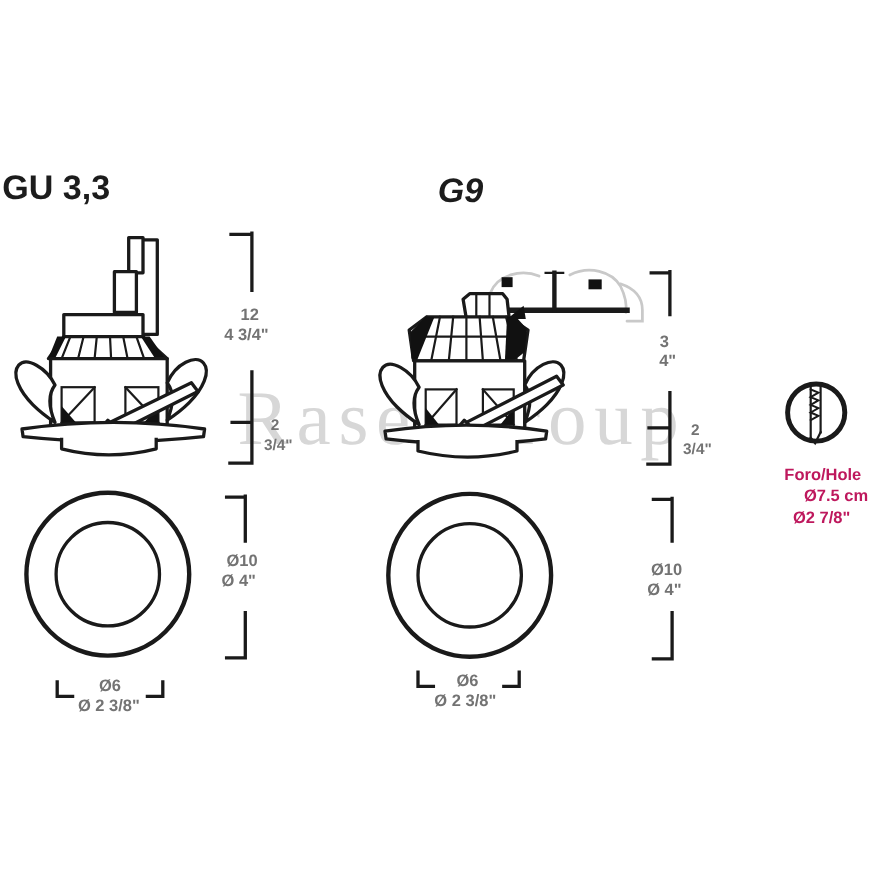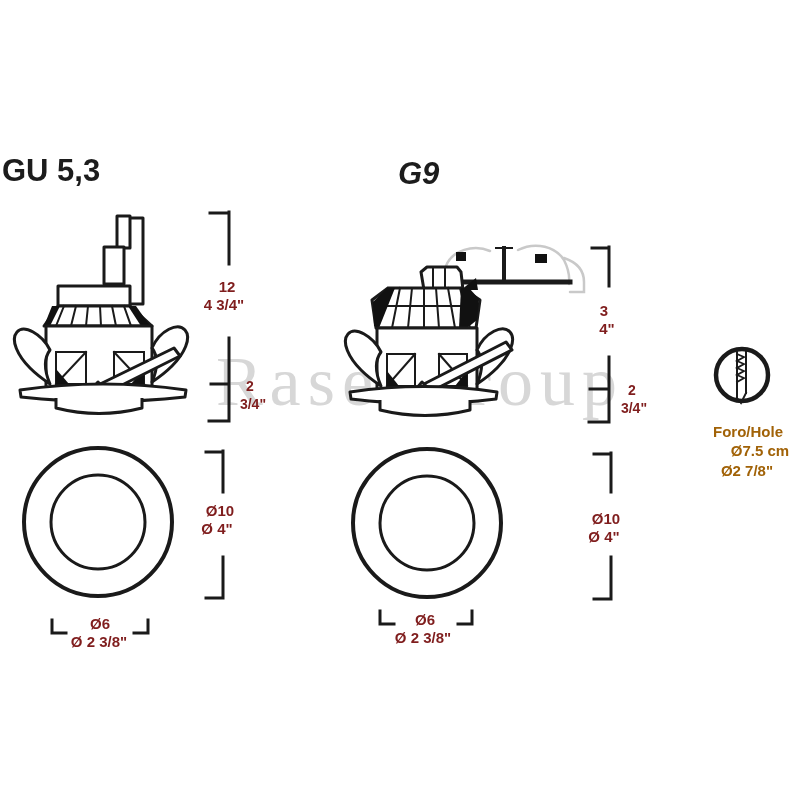--- a/index.html
+++ b/index.html
@@ -5,26 +5,26 @@
   html,body{margin:0;padding:0;background:#fff;}
   #canvas{
     position:relative;width:800px;height:800px;background:#ffffff;overflow:hidden;
     font-family:"Liberation Sans","DejaVu Sans",sans-serif;color:#1a1a1a;
   }
   .title{
     position:absolute;font-size:31px;font-weight:bold;color:#1c1c1c;
     letter-spacing:0px;white-space:pre;
   }
   .dim{
-    position:absolute;font-size:15px;font-weight:bold;color:#7f1d1d;
+    position:absolute;font-size:15px;font-weight:bold;color:#737373;
     line-height:1.05;white-space:pre;transform:translateX(-50%);text-align:right;
   }
   .dim.small{font-size:14px;}
   .holetxt{
-    position:absolute;font-size:15px;font-weight:bold;color:#a16207;
+    position:absolute;font-size:15px;font-weight:bold;color:#be185d;
     white-space:pre;transform:translateX(-50%);text-align:center;line-height:1.2;
   }
   .watermark{
     position:absolute;left:150px;top:342px;width:540px;text-align:center;
     font-family:"Liberation Serif","DejaVu Serif",serif;
     font-size:70px;font-weight:normal;color:#d7d7d7;letter-spacing:7px;
     white-space:pre;z-index:1;user-select:none;
   }
   svg{position:absolute;z-index:2;}
   .ln{stroke:#1a1a1a;stroke-width:3;fill:none;stroke-linecap:square;stroke-linejoin:miter;}
@@ -34,21 +34,21 @@
   .ghost{stroke:#c9c9c9;stroke-width:2.5;fill:none;stroke-linecap:round;}
   .dimln{stroke:#1a1a1a;stroke-width:3;fill:none;stroke-linecap:square;}
 </style>
 </head>
 <body>
 
 <div id="canvas">
 
   <div class="watermark">RaserGroup</div>
 
-  <div class="title" style="left:2px;top:153px;">GU 5,3</div>
+  <div class="title" style="left:2px;top:153px;">GU 3,3</div>
   <div class="title" style="left:398px;top:156px;font-style:italic;">G9</div>
 
   <svg style="left:8px;top:200px;" width="190" height="225" viewBox="0 0 190 225">
     <g>
       <rect class="wfill" x="110" y="18" width="25" height="86"></rect>
       <rect class="wfill" x="109" y="16" width="13" height="32"></rect>
       <rect class="wfill" x="96" y="47" width="20" height="37"></rect>
     </g>
     <rect class="wfill" x="50" y="86" width="72" height="20"></rect>
     <g>

